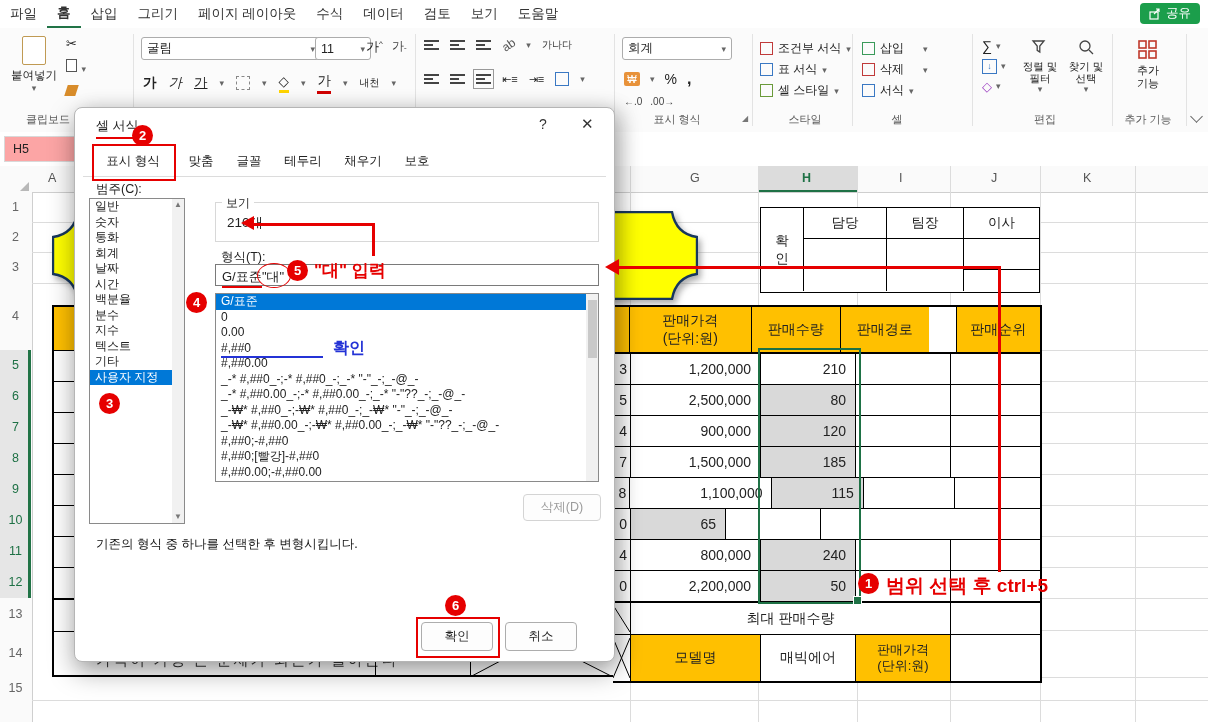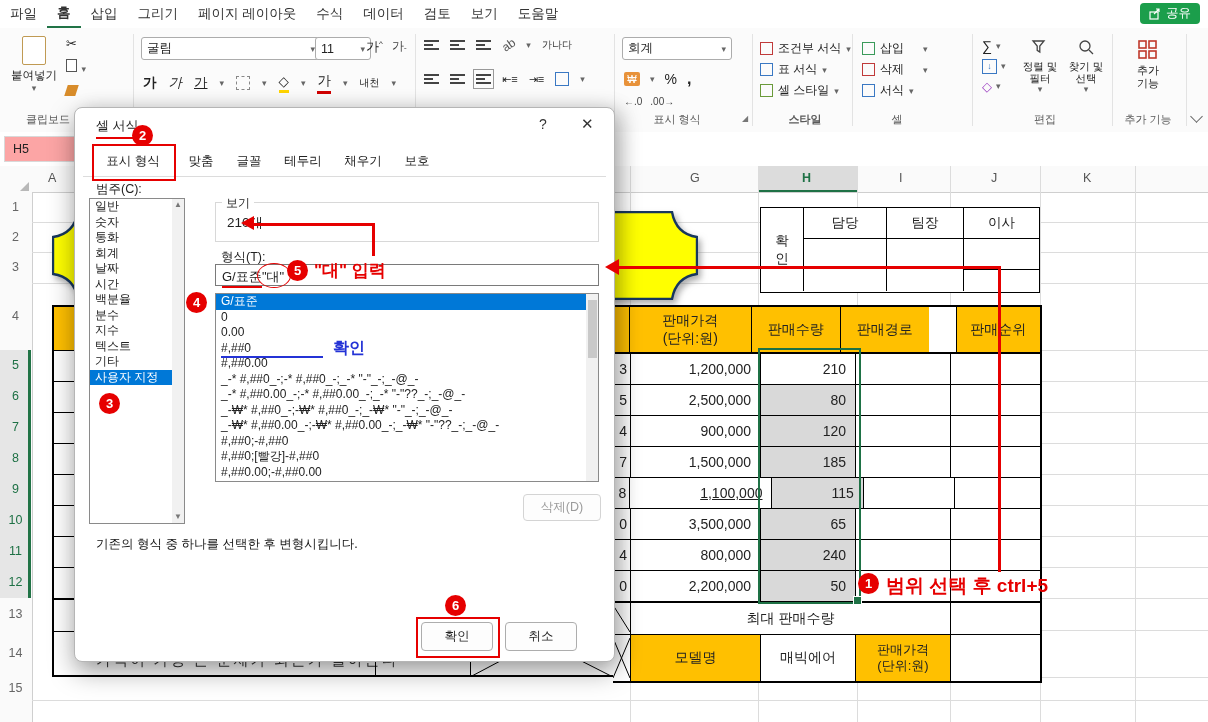--- a/index.html
+++ b/index.html
@@ -215,21 +215,21 @@
       <span class="sqic" style="border-color:#3a78c3;width:11px;height:11px;"></span>
       <span>표 서식</span>
         <span class="chev">▾</span>
     </div>
     <div class="flex" style="gap:5px;height:21px;">
       <span class="sqic" style="border-color:#6a9a3a;width:11px;height:11px;"></span>
       <span>셀 스타일</span>
         <span class="chev">▾</span>
     </div>
   </div>
-  <div class="glabel" style="left:760px;width:90px;font-weight:bold;">스타일</div>
+  <div class="glabel" style="left:760px;width:90px;">스타일</div>
   <div class="gsep" style="left:852px;"></div>
 
   <div class="abs" style="left:862px;top:10px;font-size:12px;">
     <div class="flex" style="gap:5px;height:21px;">
       <span class="sqic" style="border-color:#3a9a5a;width:11px;height:11px;"></span>
       <span>삽입</span>
         <span class="chev" style="margin-left:14px;">▾</span>
     </div>
     <div class="flex" style="gap:5px;height:21px;">
       <span class="sqic" style="border-color:#c03a3a;width:11px;height:11px;"></span>
@@ -422,28 +422,27 @@
   </div>
   <div class="mrow bt" style="height:30px;">
     <div class="mcell num" style="width:17px;padding-right:3px;">7</div>
     <div class="mcell bl num" style="width:130px;">1,500,000</div>
     <div class="mcell bl num selgrey" style="width:95px;">185</div>
     <div class="mcell bl" style="width:95px;"></div>
     <div class="mcell bl" style="width:90px;"></div>
   </div>
   <div class="mrow bt" style="height:30px;">
     <div class="mcell num" style="width:17px;padding-right:3px;">8</div>
-    <div class="mcell bl num" style="width:148px;text-decoration:underline;">1,100,000</div>
+    <div class="mcell bl num" style="width:148px;">1,100,000</div>
     <div class="mcell bl num selgrey" style="width:95px;">115</div>
     <div class="mcell bl" style="width:95px;"></div>
     <div class="mcell bl" style="width:90px;"></div>
   </div>
   <div class="mrow bt" style="height:30px;">
     <div class="mcell num" style="width:17px;padding-right:3px;">0</div>
-    <div class="mcell bl num" style="width:130px;">3,500,000</div>
     <div class="mcell bl num selgrey" style="width:95px;">65</div>
     <div class="mcell bl" style="width:95px;"></div>
     <div class="mcell bl" style="width:90px;"></div>
   </div>
   <div class="mrow bt" style="height:30px;">
     <div class="mcell num" style="width:17px;padding-right:3px;">4</div>
     <div class="mcell bl num" style="width:130px;">800,000</div>
     <div class="mcell bl num selgrey" style="width:95px;">240</div>
     <div class="mcell bl" style="width:95px;"></div>
     <div class="mcell bl" style="width:90px;"></div>

